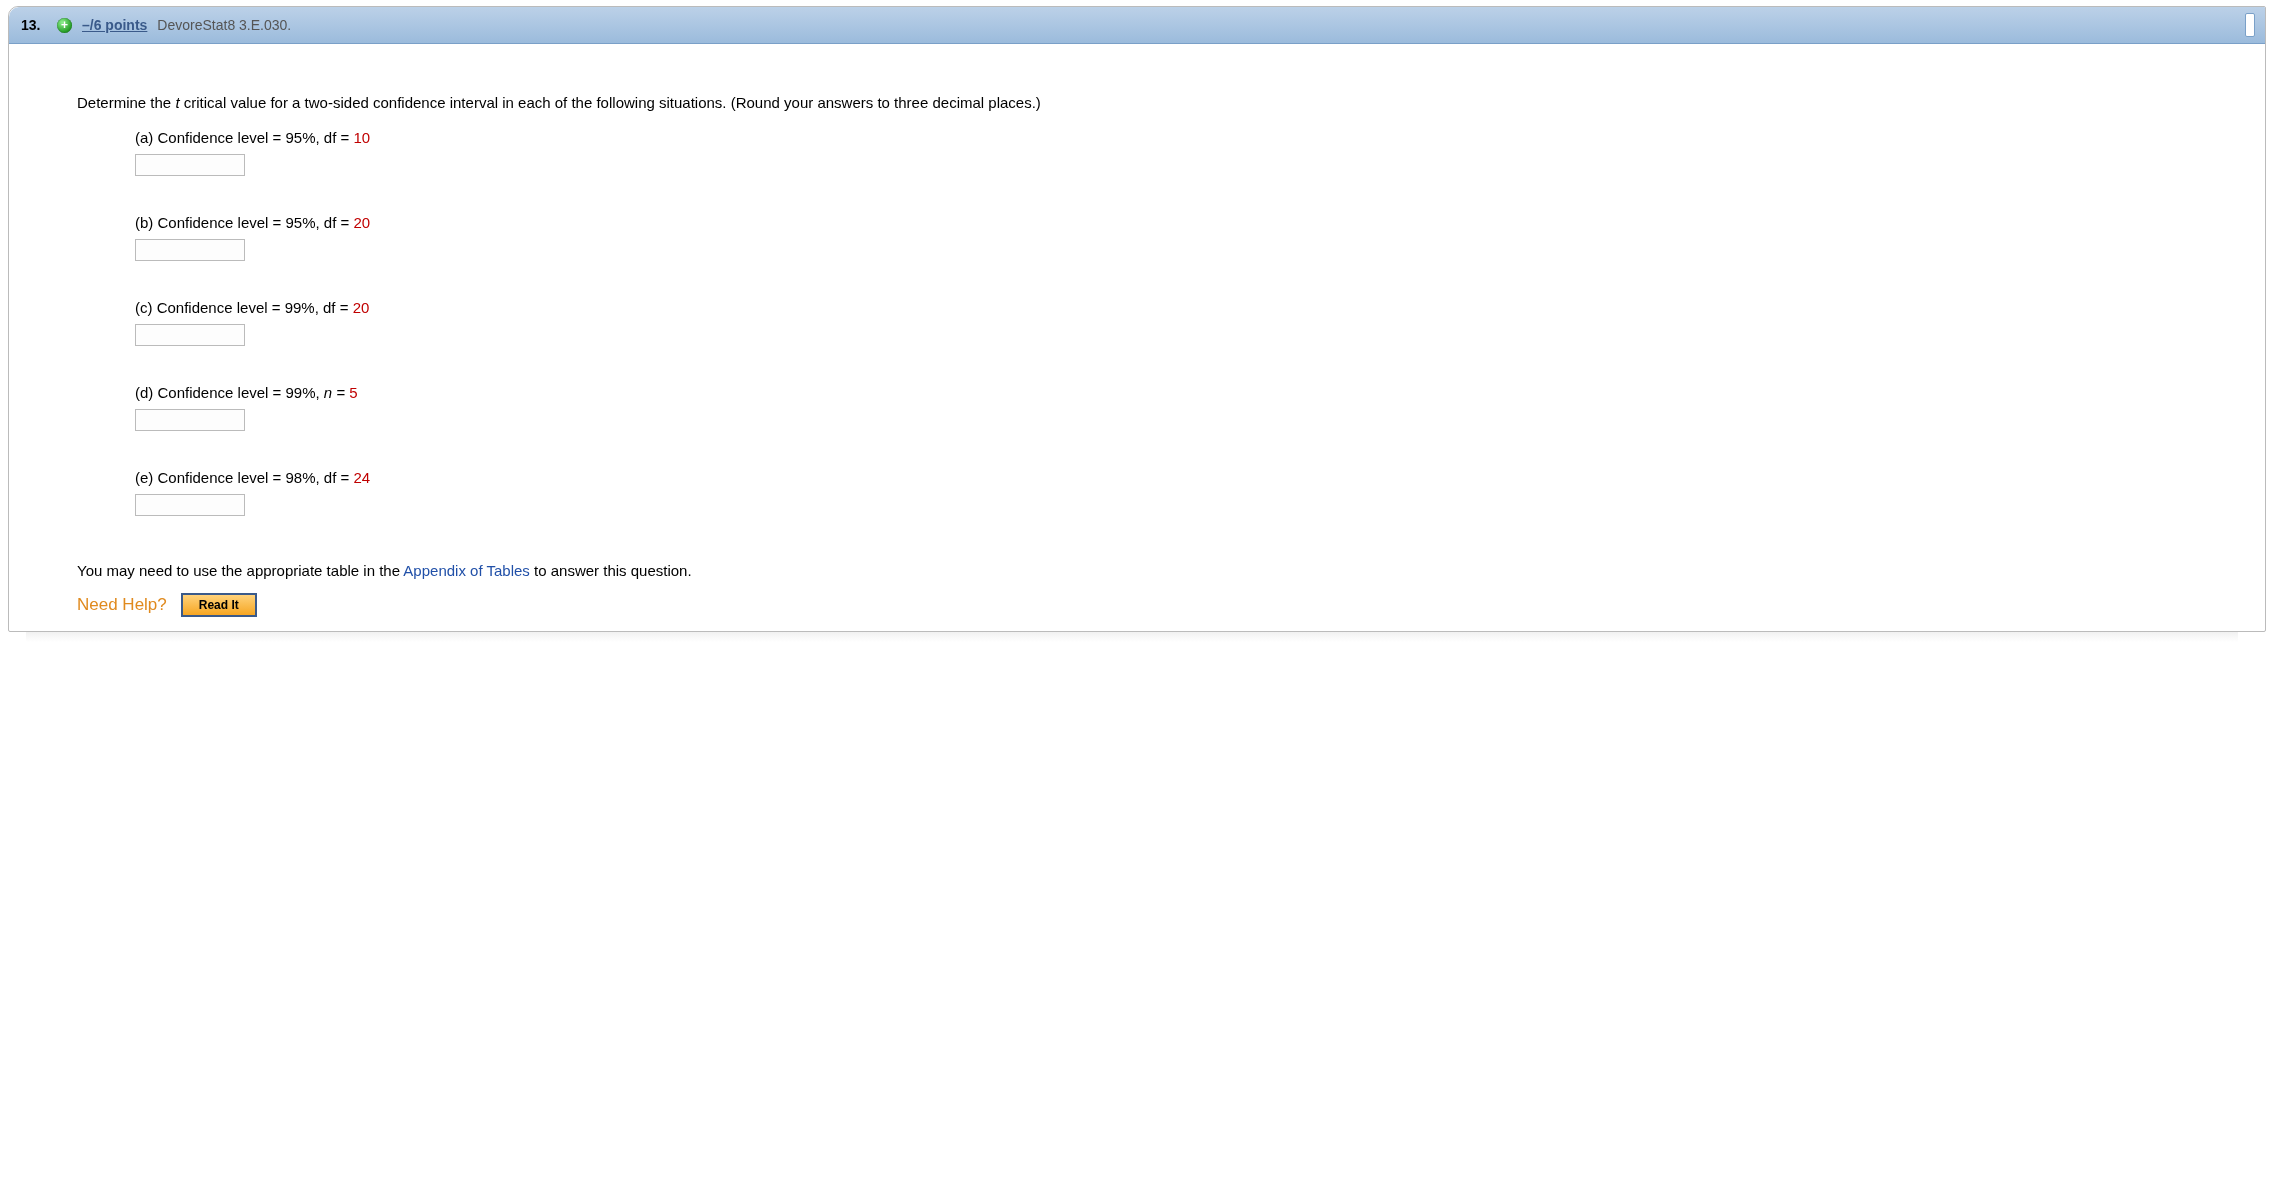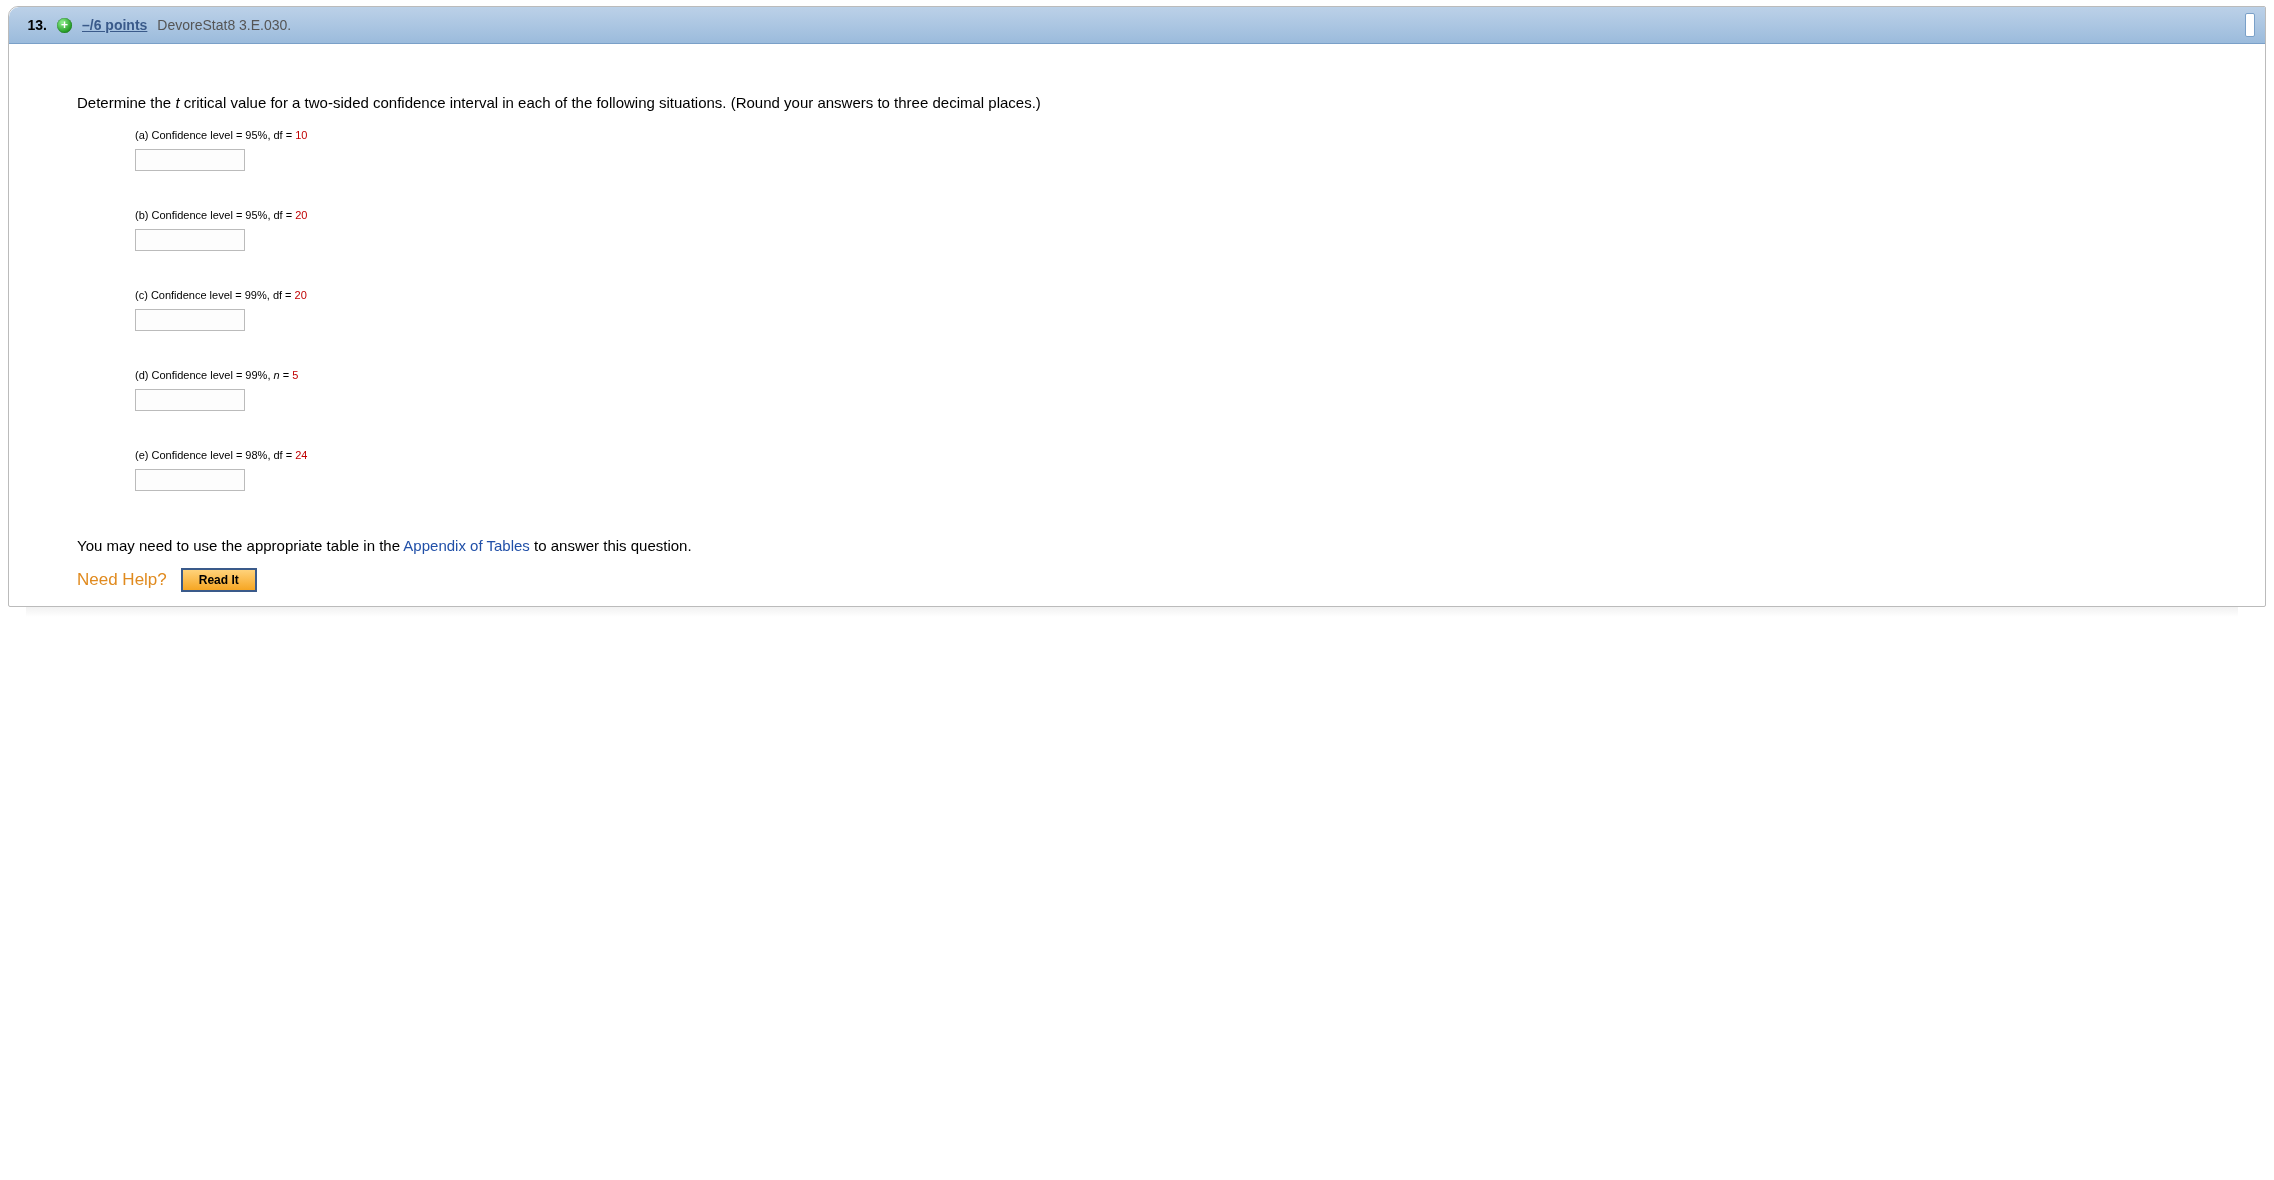--- a/index.html
+++ b/index.html
@@ -29,21 +29,20 @@
     padding: 6px 10px 6px 12px;
     display: flex;
     align-items: center;
     gap: 10px;
     border-top-left-radius: 10px;
   }
   .qnum {
     font-weight: bold;
     color: #000;
     min-width: 26px;
-    text-align: right;
   }
   .plus-badge {
     width: 15px;
     height: 15px;
     border-radius: 50%;
     background: radial-gradient(circle at 35% 30%, #8ef08e, #2aa12a 65%, #176f17);
     color: #fff;
     font-weight: bold;
     font-size: 12px;
     line-height: 14px;
@@ -78,21 +77,21 @@
   .prompt .tvar {
     font-style: italic;
   }
   .parts {
     padding-left: 58px;
   }
   .part {
     margin-bottom: 38px;
   }
   .part-label {
-    font-size: 11px;
+    font-size: 15px;
     margin-bottom: 8px;
   }
   .part-label .nvar {
     font-style: italic;
   }
   .part-label .redv {
     color: #c00000;
   }
   .ansinput {
     width: 110px;

